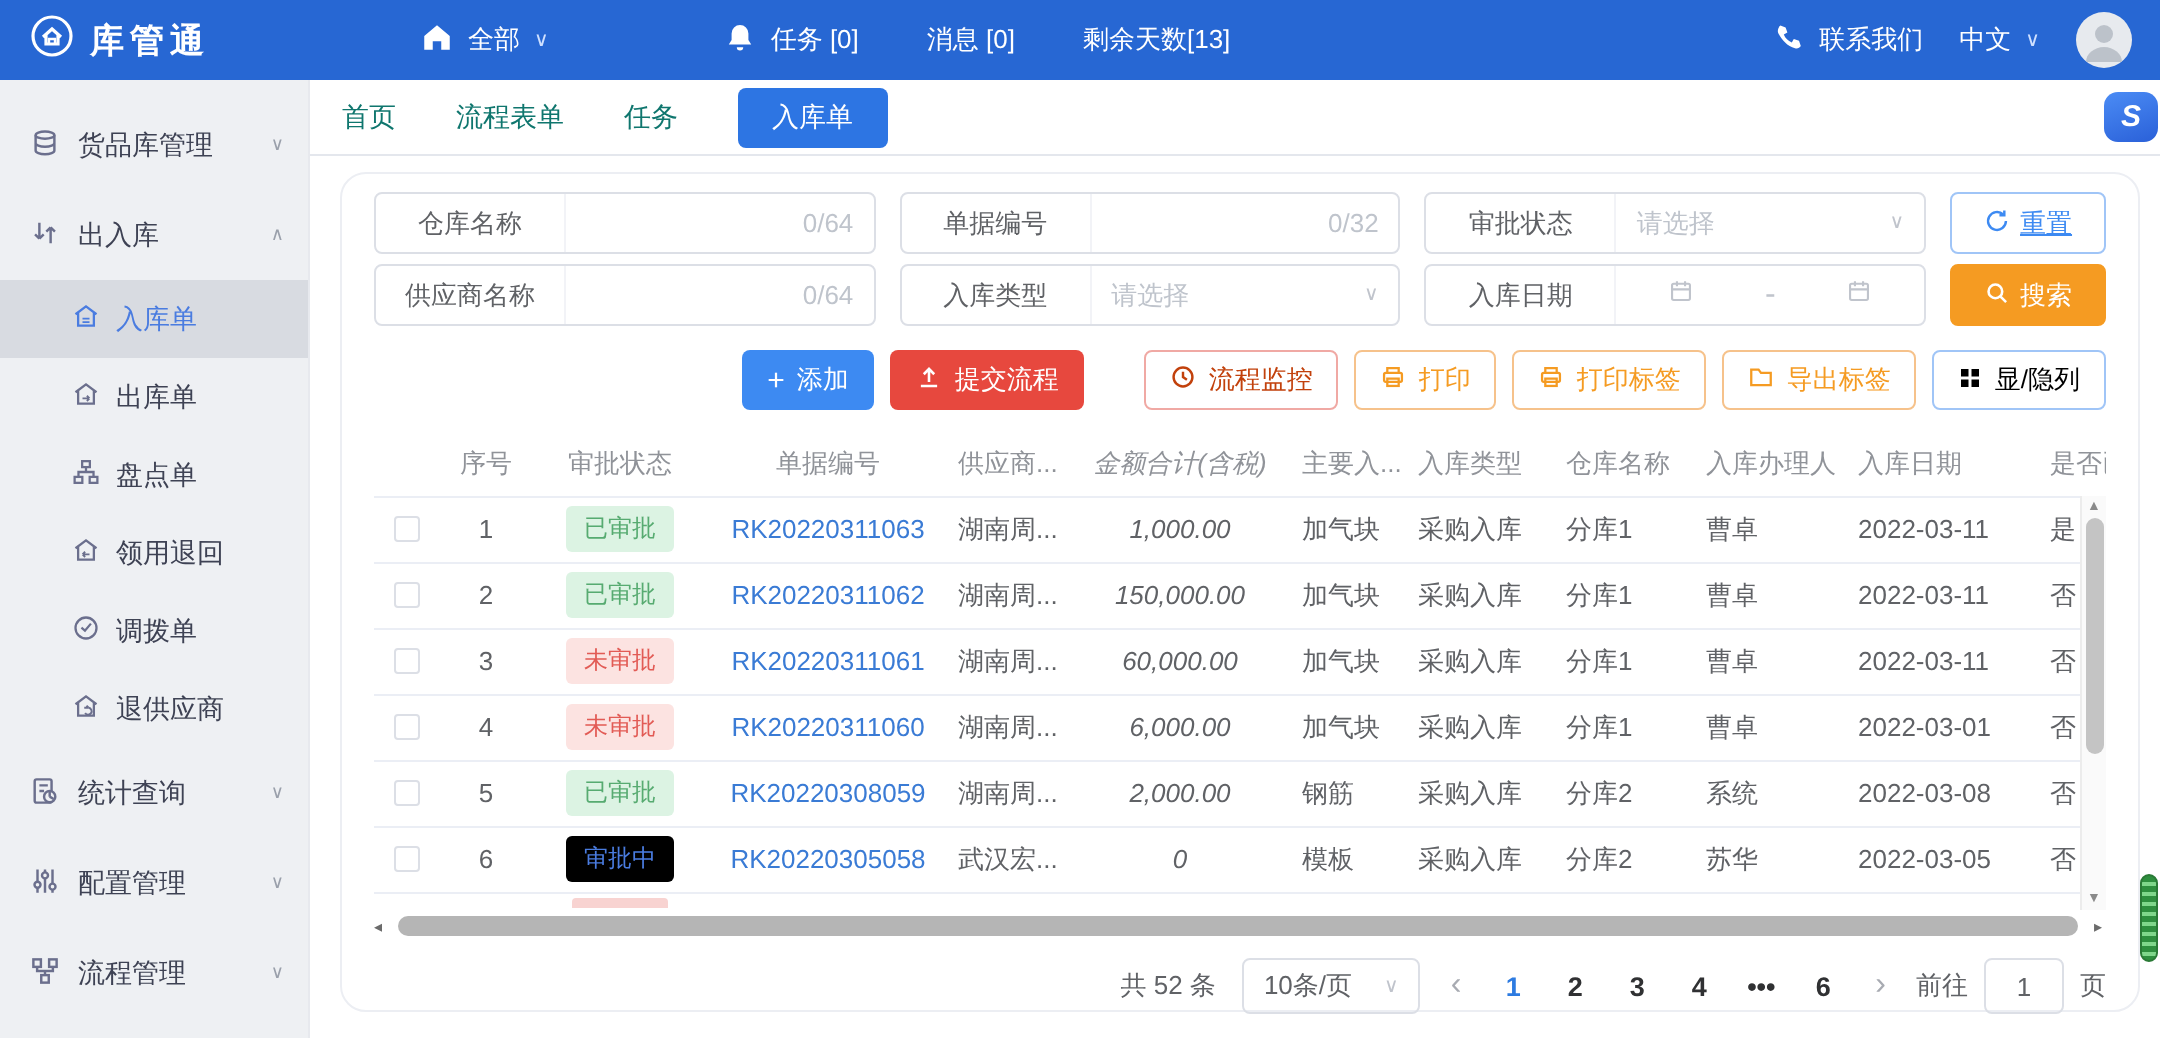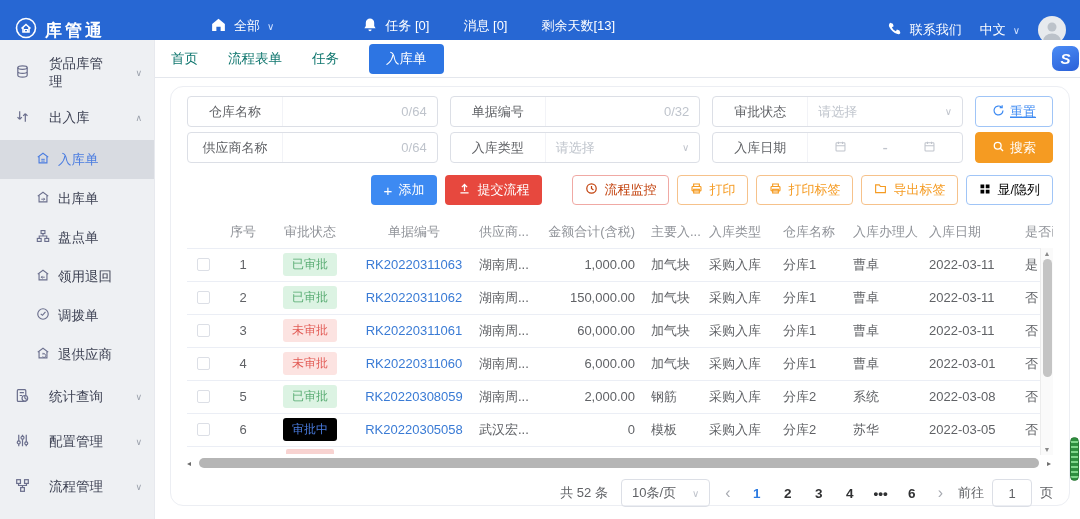--- a/index.html
+++ b/index.html
@@ -1,36 +1,36 @@
 <!DOCTYPE html>
 <html><head>
 <meta charset="utf-8">
 <style>
   * { margin:0; padding:0; box-sizing:border-box; }
   html,body { width:1080px; height:519px; overflow:hidden; background:#f0f2f5;
     font-family:"Liberation Sans","DejaVu Sans",sans-serif; }
   .icon-svg { display:inline-block; vertical-align:middle; flex-shrink:0; }
 
   
-  .topbar { height:40px; background:#2767d3; display:flex; align-items:flex-start;
-    color:#fff; padding:16px 14px; }
+  .topbar { height:40px; background:#2767d3; display:flex; align-items:center;
+    color:#fff; padding:0 14px; }
   .logo { display:flex; align-items:center; gap:7px; font-size:17px; font-weight:bold;
     letter-spacing:3px; width:196px; }
   .tb-mid { flex:1; display:flex; align-items:center; gap:34px; font-size:13px; }
   .tb-item { display:flex; align-items:center; gap:7px; cursor:pointer; }
   .tb-gap { width:20px; }
   .tb-right { display:flex; align-items:center; gap:18px; font-size:13px; }
   .chev { font-size:10px; color:#cfe0ff; }
   .avatar { width:28px; height:28px; border-radius:50%; background:#e7eaee;
     display:flex; align-items:center; justify-content:center; overflow:hidden; }
 
   
   .sidebar { position:absolute; left:0; top:40px; width:155px; bottom:0;
     background:#eef0f3; padding-top:10px; border-right:1px solid #e7e9ee; }
-  .side-group { height:45px; display:flex; align-items:center; gap:19px;
+  .side-group { height:45px; display:flex; align-items:center; gap:9px;
     padding:0 12px 0 15px; font-size:13.5px; color:#3e4254; cursor:pointer; }
   .side-group .g-chev { margin-left:auto; font-size:9px; color:#9aa0ab; }
   .side-sub { height:39px; display:flex; align-items:center; gap:8px;
     padding-left:36px; font-size:13.5px; color:#3e4254; cursor:pointer; }
   .side-sub.active { background:#d8dbe1; color:#4a7ce0; }
   .side-ic { color:#6b6f8d; }
   .side-sub.active .side-ic { color:#4a7ce0; }
 
   
   .main { position:absolute; left:155px; right:0; top:40px; bottom:0; background:#fff; }
@@ -76,21 +76,21 @@
   .tbtn.primary-ghost { border-color:#a0c5f7; color:#000000; }
 
   
   .table-wrap { position:relative; margin-top:12px; height:238px; overflow:hidden; }
   table { border-collapse:collapse; table-layout:fixed; width:892px; font-size:13px; }
   th { color:#909399; font-weight:normal; height:31px; border-bottom:1px solid #ebeef5;
     white-space:nowrap; overflow:hidden; }
   td { color:#606266; height:33px; border-bottom:1px solid #ebeef5;
     white-space:nowrap; overflow:hidden; }
   .c-center { text-align:center; } .c-left { text-align:left; padding-left:4px; }
-  .c-right { text-align:right; padding-right:12px; }
+  .c-right { text-align:center; padding-right:12px;font-style:italic; }
   .doc-link { color:#3a7bd5; cursor:pointer; }
   .badge { display:inline-block; padding:3px 9px; border-radius:3px; font-size:12px; }
   .badge.approved { background:#dcf3e3; color:#57ab71; }
   .badge.unapproved { background:#fce3e1; color:#e25b55; }
   .badge.pending { background:#000000; color:#4a7ce0; }
   .cbx { width:13px; height:13px; border:1px solid #dcdfe6; border-radius:2px;
     margin:0 auto; background:#fff; cursor:pointer; }
   .partial-row { position:relative; height:7px; overflow:hidden; }
   .partial-badge { position:absolute; left:99px; top:2px; width:48px; height:10px;
     background:#f8d3d1; border-radius:2px; }

